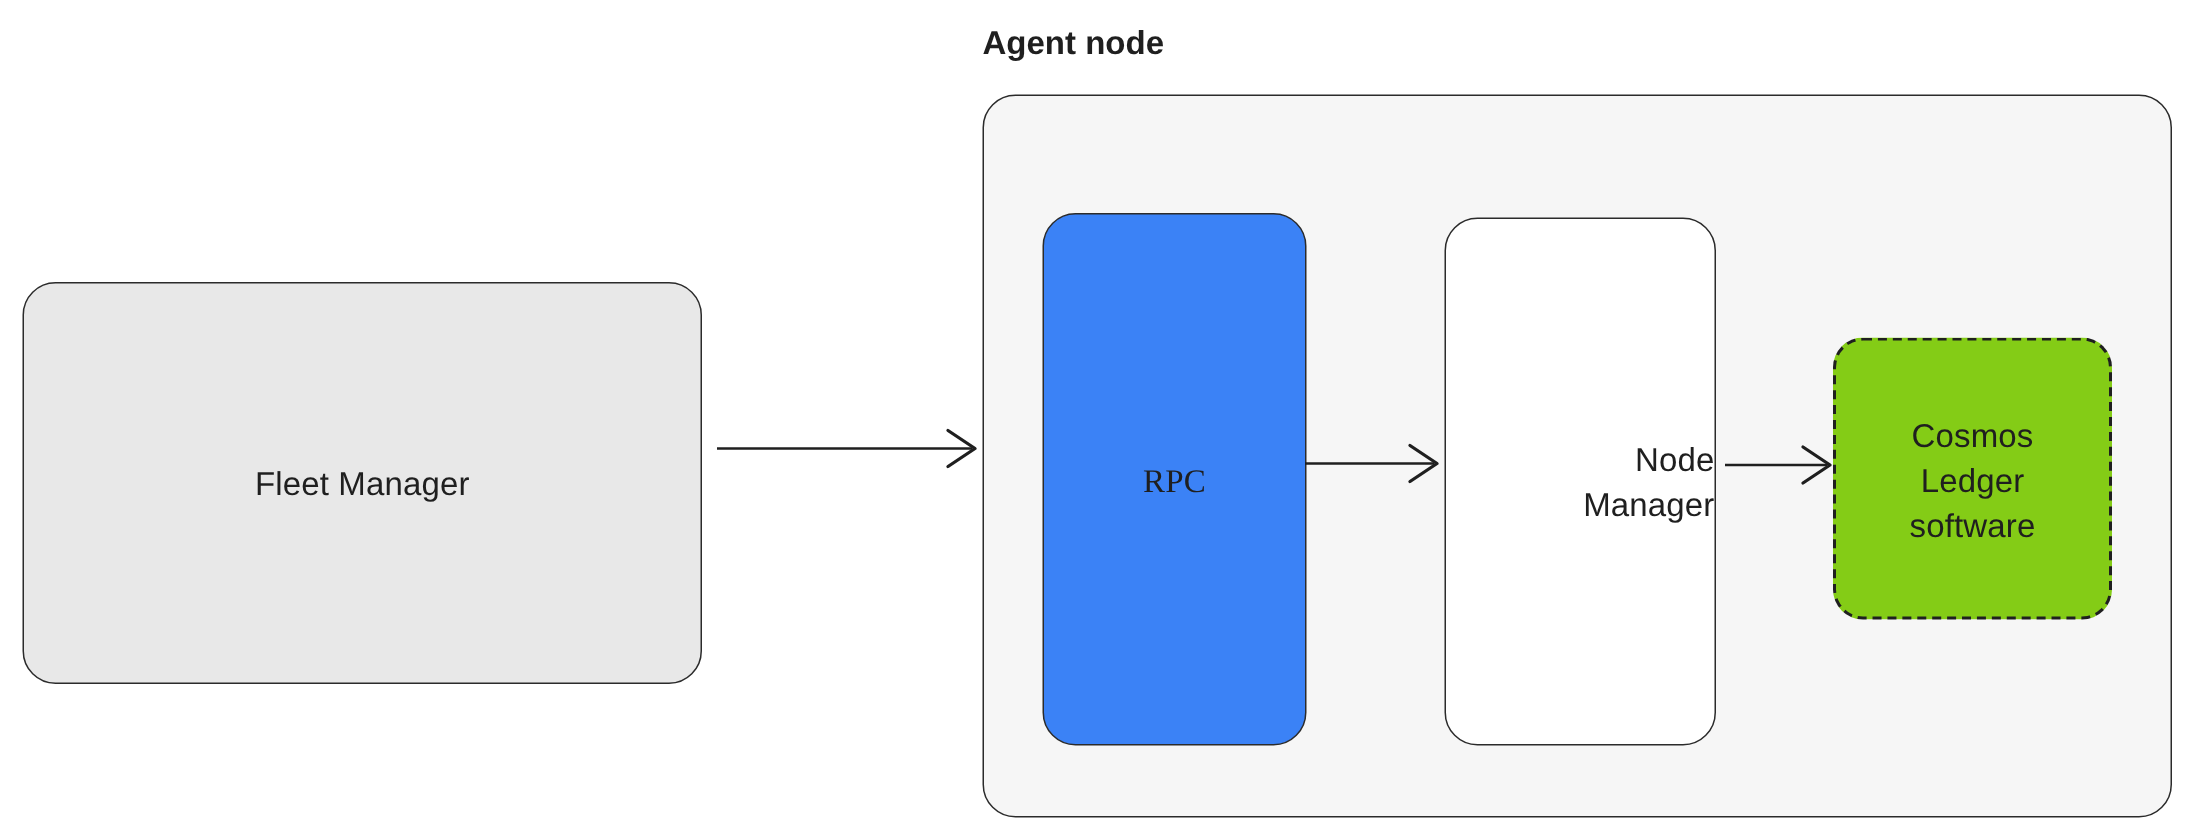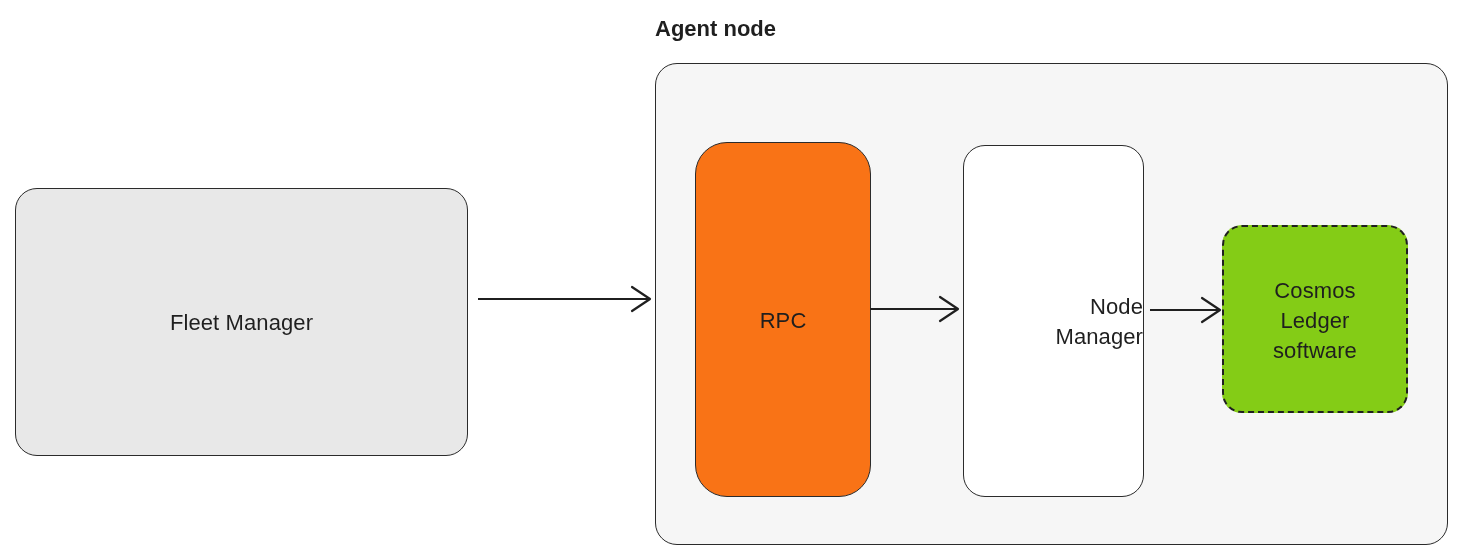--- a/index.html
+++ b/index.html
@@ -75,23 +75,24 @@
   #fleet-manager .node-label { top: 119px; }
 
   
   #rpc-node {
     position: absolute;
     left: 695px;
     top: 142px;
     width: 176px;
     height: 355px;
     box-sizing: border-box;
-    background: #f97316;
+    background: #3b82f6;
     border: 1.6px solid #2b2b2b;
-    border-radius: 32px;
+    border-radius: 22px;
+    font-family: Liberation Serif, serif;
   }
   #rpc-node .node-label { top: 163px; }
 
   
   #node-manager {
     position: absolute;
     left: 963px;
     top: 145px;
     width: 181px;
     height: 352px;

